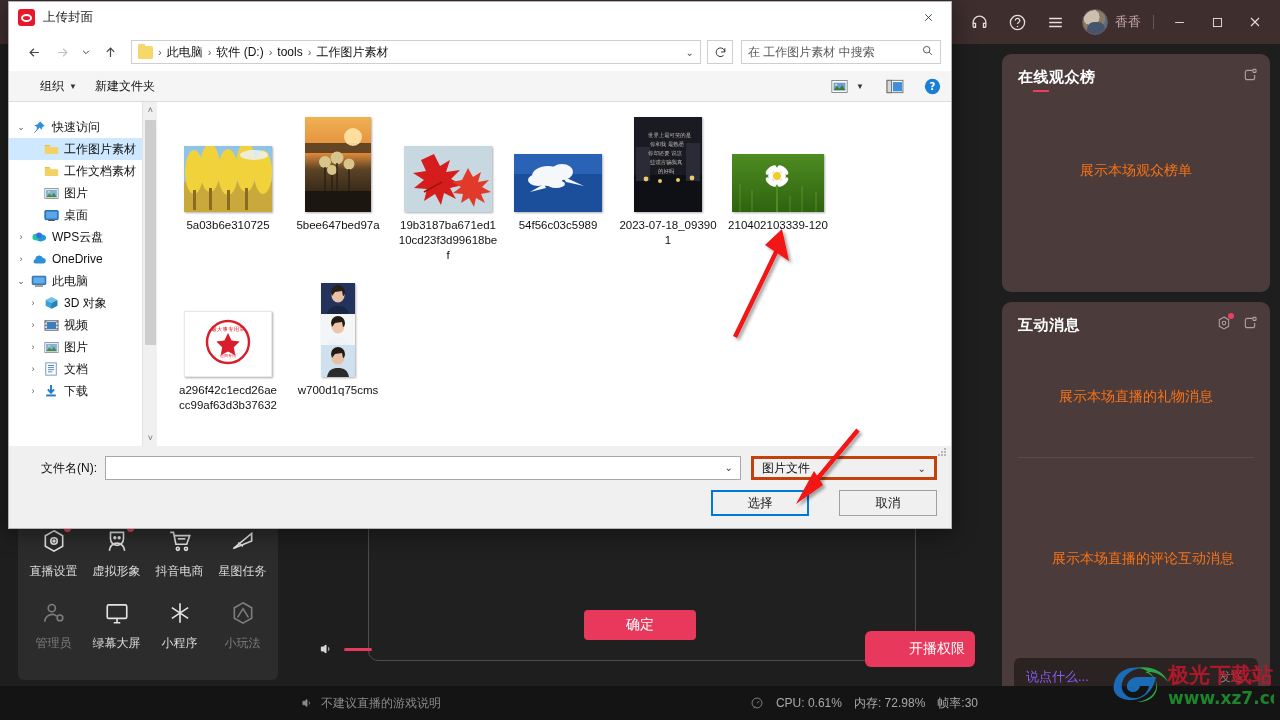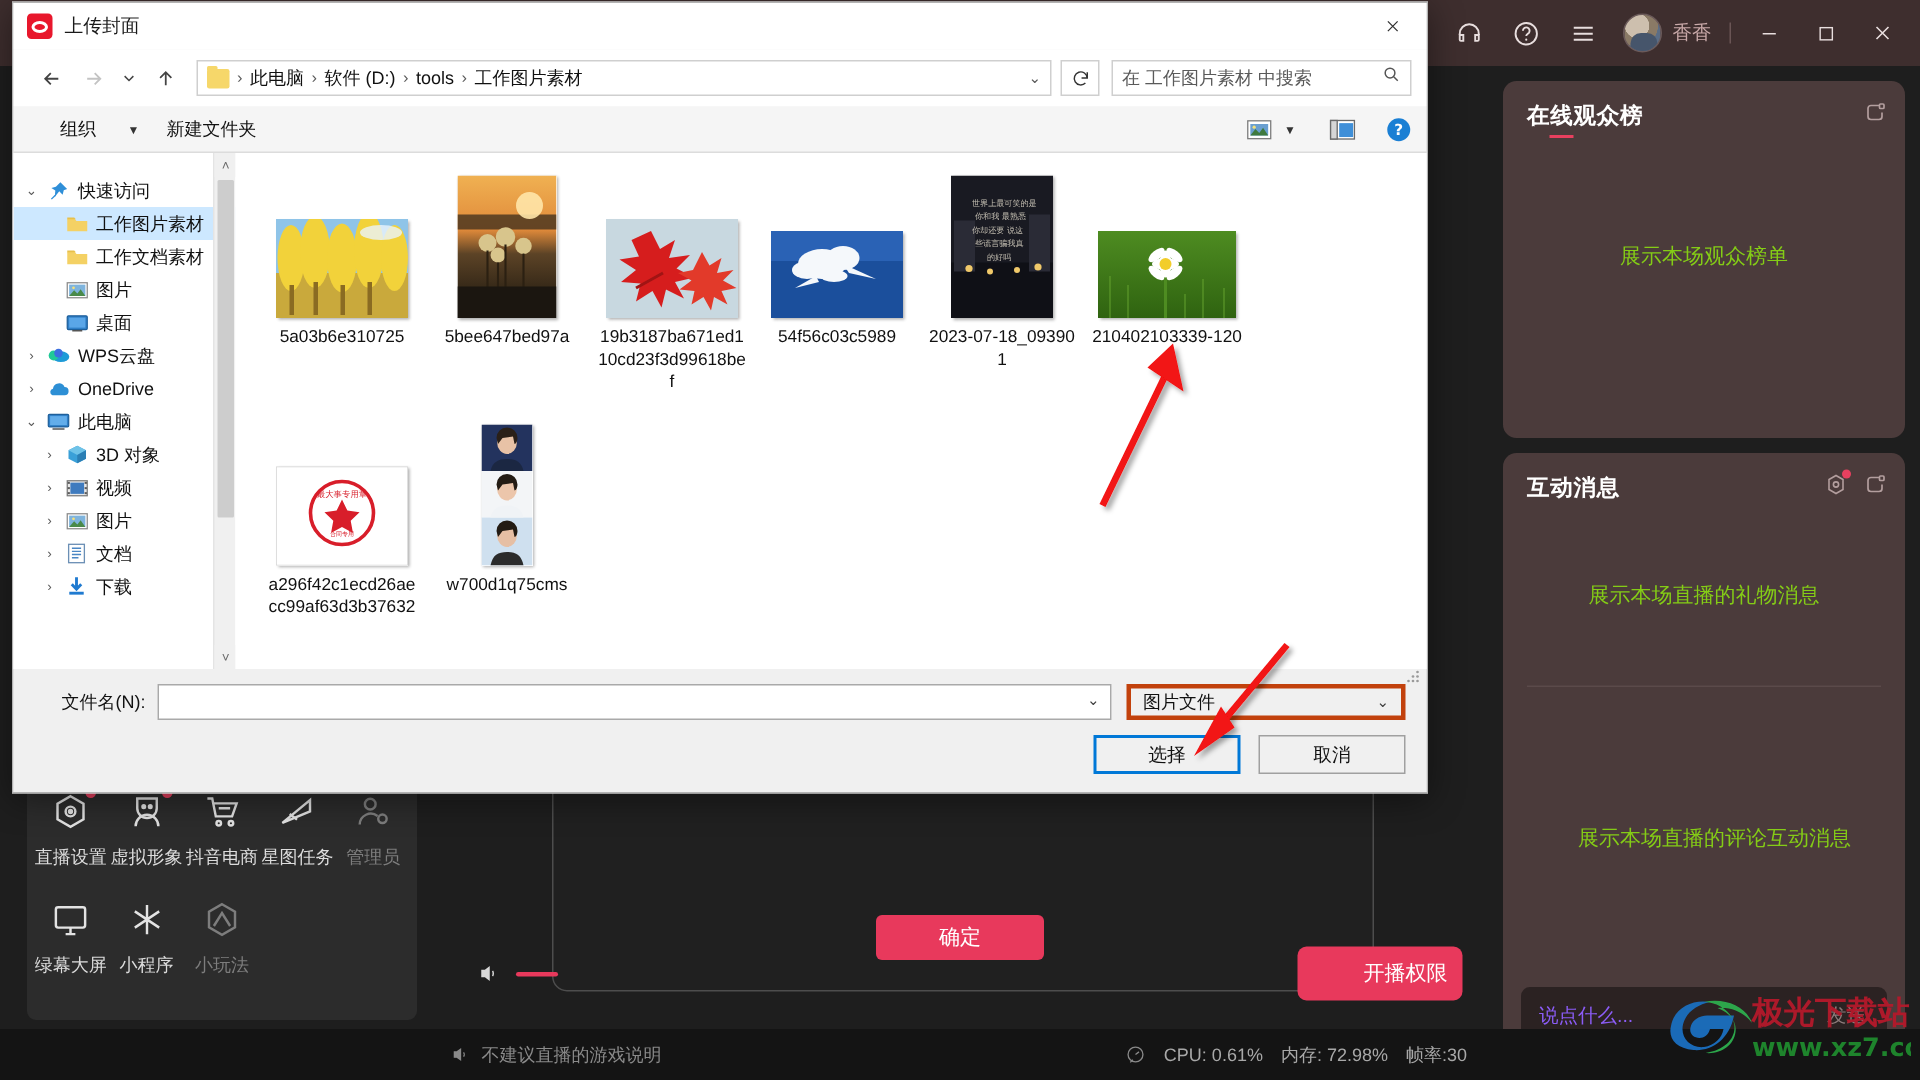--- a/index.html
+++ b/index.html
@@ -56,41 +56,41 @@
     position:absolute; left: 31px; top: 36px; width: 16px; height: 2px; background: #e8405f;
   }
   .panel-icons { position:absolute; right: 12px; top: 13px; display:flex; gap: 10px; align-items:center; }
   .pico { width:16px; height:16px; color:#b39e9e; cursor:pointer; position:relative; }
   .pico .dot {
     position:absolute; right:-2px; top:-2px; width:6px; height:6px;
     border-radius:50%; background:#e8405f;
   }
   .panel-placeholder {
     position:absolute; left:0; right:0; text-align:center;
-    color:#84cc16; font-size: 14px;
+    color:#f97316; font-size: 14px;
   }
   #vp-ph { top: 108px; }
   #gift-ph { top: 86px; }
   #cmt-ph { top: 248px; padding-left: 14px; }
   .panel-divider {
     position:absolute; left: 16px; right: 16px; top: 155px; height:1px; background:#5b4a4a;
   }
   .chat-input-bar {
     position:absolute; left: 12px; right: 12px; bottom: 11px; height: 38px;
     background: #2b2222; border-radius: 6px; display:flex; align-items:center;
   }
   .chat-input-bar .ph { margin-left: 12px; color:#8b5cf6; font-size: 13px; }
   .chat-send { position:absolute; right: 14px; color:#8c7a7a; font-size: 13px; cursor:pointer; }
 
   
   .tool-panel {
     position: absolute; left: 18px; top: 508px; width: 260px; height: 172px;
     background: #2c2c2c; border-radius: 6px;
   }
-  .tool-grid { display:grid; grid-template-columns: repeat(5, 1fr); gap: 0; padding: 14px 4px 0; }
+  .tool-grid { display:grid; grid-template-columns: repeat(4, 1fr); gap: 0; padding: 14px 4px 0; }
   .tool-item { display:flex; flex-direction:column; align-items:center; gap:9px; cursor:pointer; padding: 6px 0 14px; }
   .tool-ico { width: 26px; height: 26px; color:#e3e3e3; position:relative; }
   .tool-ico.dim { color:#7d7d7d; }
   .tool-ico .badge {
     position:absolute; right:-4px; top:-3px; width:7px; height:7px; border-radius:50%; background:#e8405f;
   }
   .tool-lbl { font-size: 12px; color:#dcdcdc; white-space:nowrap; }
   .tool-lbl.dim { color:#7d7d7d; }
 
   
@@ -179,21 +179,21 @@
     width: 200px; height: 24px; margin-left: 6px; border:1px solid #cfcfcf; background:#fff;
     display:flex; align-items:center; padding: 0 6px; flex:0 0 auto;
   }
   .searchbox .sp { flex:1; font-size: 12px; color:#5a5a5a; white-space:nowrap; overflow:hidden; }
   .search-ico { color:#555; }
 
   .dlg-toolbar {
     height: 31px; background:#f5f5f5; border-bottom:1px solid #dcdcdc;
     display:flex; align-items:center; padding: 0 10px 0 22px; gap: 0; flex: 0 0 31px;
   }
-  .tb-item { font-size: 12px; color:#111; padding: 4px 9px; cursor:pointer; display:flex; align-items:center; gap:21px; }
+  .tb-item { font-size: 12px; color:#111; padding: 4px 9px; cursor:pointer; display:flex; align-items:center; gap:5px; }
   .tb-caret { font-size: 8px; color:#333; }
   .tb-right { margin-left:auto; display:flex; align-items:center; gap: 8px; }
   .tb-ico { display:flex; align-items:center; justify-content:center; cursor:pointer; }
 
   .dlg-body { flex: 1; display:flex; background:#fff; min-height: 0; }
 
   
   .tree {
     width: 148px; flex: 0 0 148px; background:#fff; padding: 14px 0 0 0; overflow:hidden; position:relative;
     font-size: 12px; color:#111;
@@ -235,21 +235,21 @@
   .fn-label { font-size: 12px; color:#111; width: 74px; text-align:right; margin-right: 8px; }
   .fn-input {
     flex: 1; height: 24px; background:#fff; border:1px solid #a9a9a9; position:relative;
   }
   .fn-input .caret { position:absolute; right: 7px; top: 5px; color:#3a3a3a; font-size: 10px; }
   .ft-select {
     width: 186px; height: 24px; margin-left: 10px; background:#f0f0f0; border:3px solid #c2410c;
     display:flex; align-items:center; padding: 0 8px; font-size: 12px; color:#111; position:relative; cursor:pointer;
   }
   .ft-select .caret { position:absolute; right: 8px; color:#3a3a3a; font-size: 10px; }
-  .btn-row { display:flex; justify-content:flex-end; gap: 12px; margin-top: 10px; }
+  .btn-row { display:flex; justify-content:flex-end; gap: 30px; margin-top: 10px; }
   .dbtn {
     width: 98px; height: 26px; font-size: 12.5px; font-family: inherit; cursor:pointer;
     background:#f0f0f0; border:1px solid #a0a0a0; color:#111;
   }
   .dbtn.primary { border: 2px solid #0078d7; background:#f0f0f0; }
   .resize-grip { position:absolute; right: 3px; top: -2px; width: 12px; height: 12px; }
 
   
   .annot { position:absolute; pointer-events:none; }
 </style>

